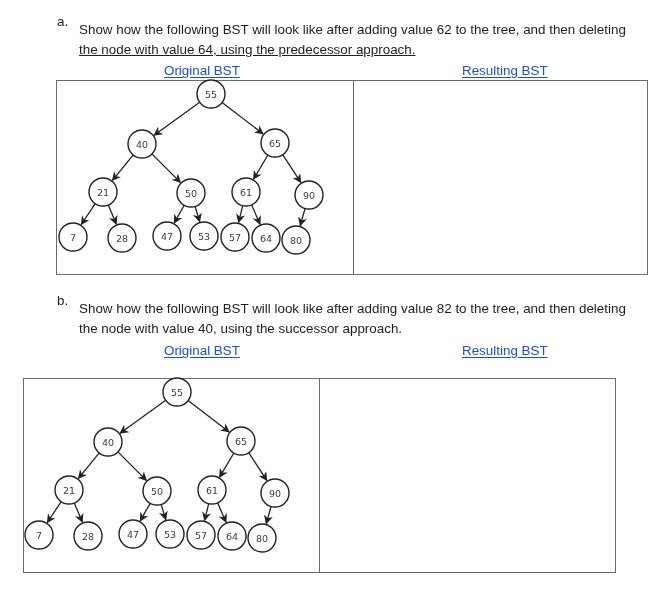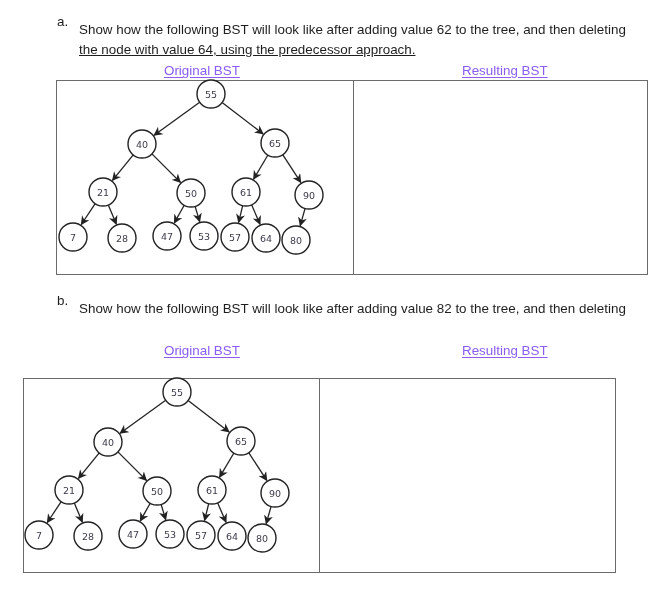--- a/index.html
+++ b/index.html
@@ -30,21 +30,21 @@
       position: absolute;
       top: 0;
       white-space: nowrap;
       margin-top: 8px;
     }
     .caption {
       position: absolute;
       font-size: 13.4px;
       text-decoration: underline;
       text-underline-offset: 2px;
-      color: #8b5cf6;
+      color: #1d4ed8;
       white-space: nowrap;
     }
     .answer-table {
       position: absolute;
       border: 1.5px solid #6b6b6b;
       box-sizing: border-box;
     }
     .answer-table .divider {
       position: absolute;
       top: 0;
@@ -83,20 +83,21 @@
 
 <div class="answer-table" style="left:56px; top:80px; width:592px; height:195px;">
   <div class="cell" style="left:0; width:297px;"></div>
   <div class="divider" style="left:296px;"></div>
   <div class="cell" style="left:298px; right:0;"></div>
 </div>
 
 <div class="question" style="left:57px; top:291px; width:600px; height:40px;">
   <span class="q-letter">b.</span>
   <span class="q-text" style="left:22px; top:0;">Show how the following BST will look like after adding value 82 to the tree, and then deleting</span>
+  <span class="q-text" style="left:22px; top:20px;">the node with value 40, using the successor approach.</span>
 </div>
 
 <div class="caption" style="left:164px; top:343px;">Original BST</div>
 <div class="caption" style="left:462px; top:343px;">Resulting BST</div>
 
 <div class="answer-table" style="left:23px; top:378px; width:593px; height:195px;">
   <div class="cell" style="left:0; width:296px;"></div>
   <div class="divider" style="left:295px;"></div>
   <div class="cell" style="left:297px; right:0;"></div>
 </div>

